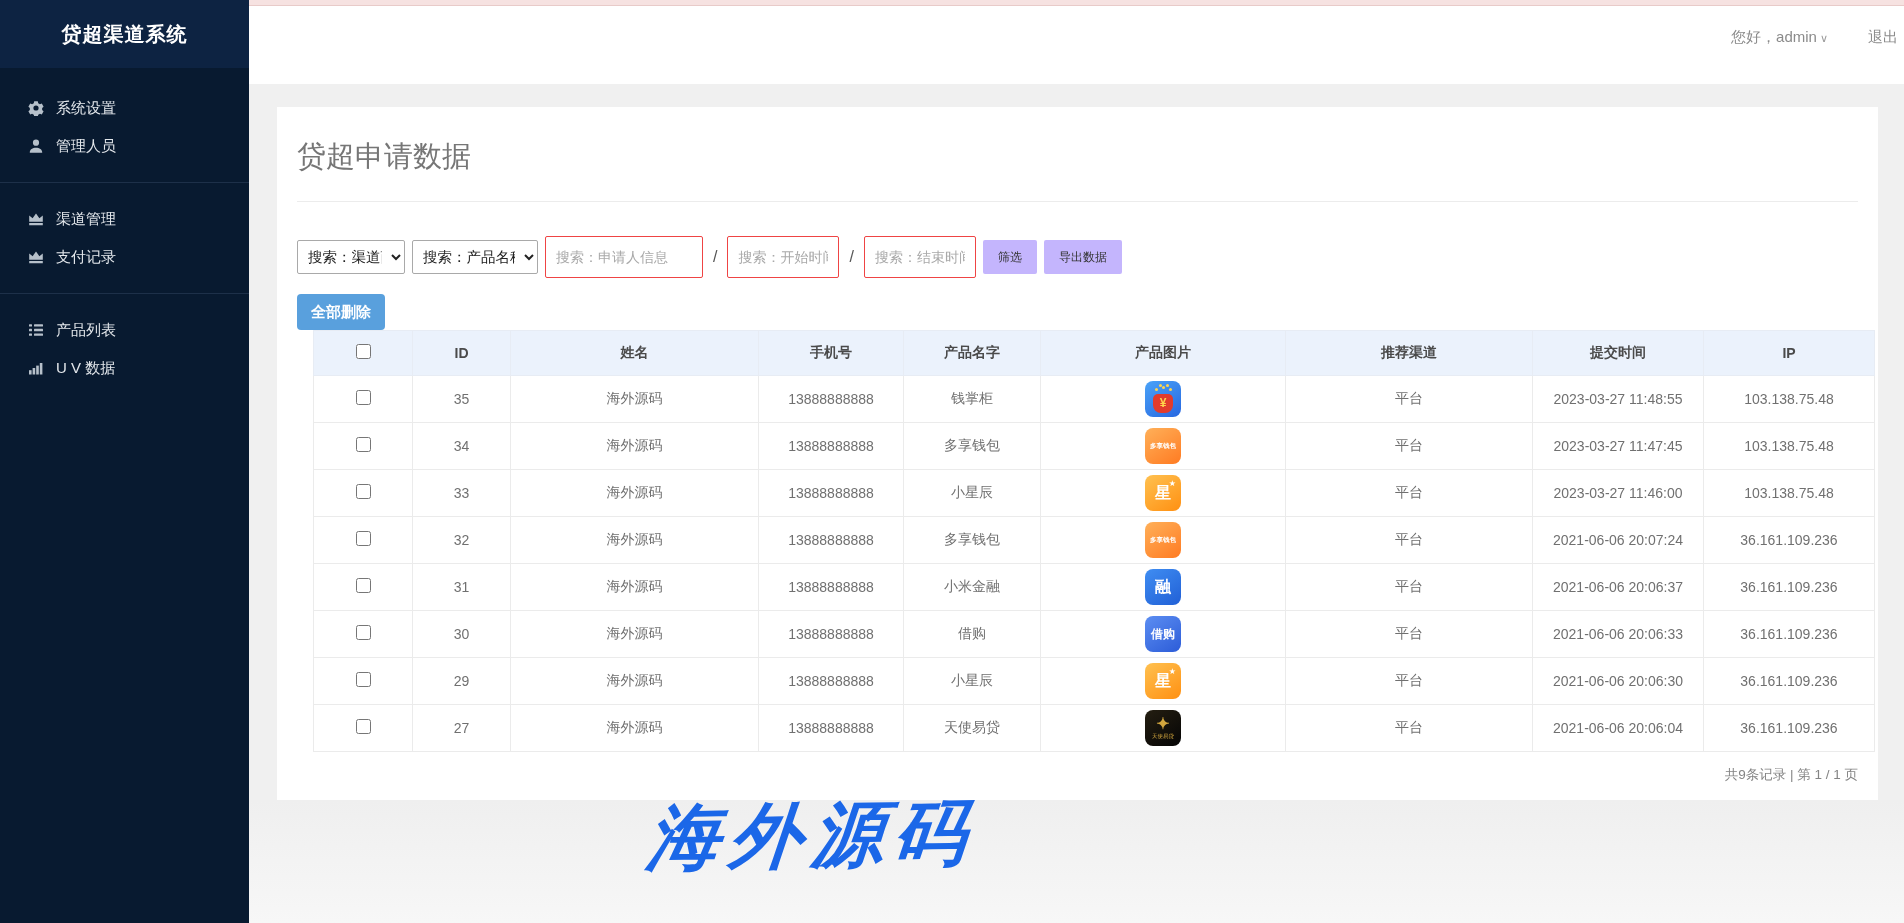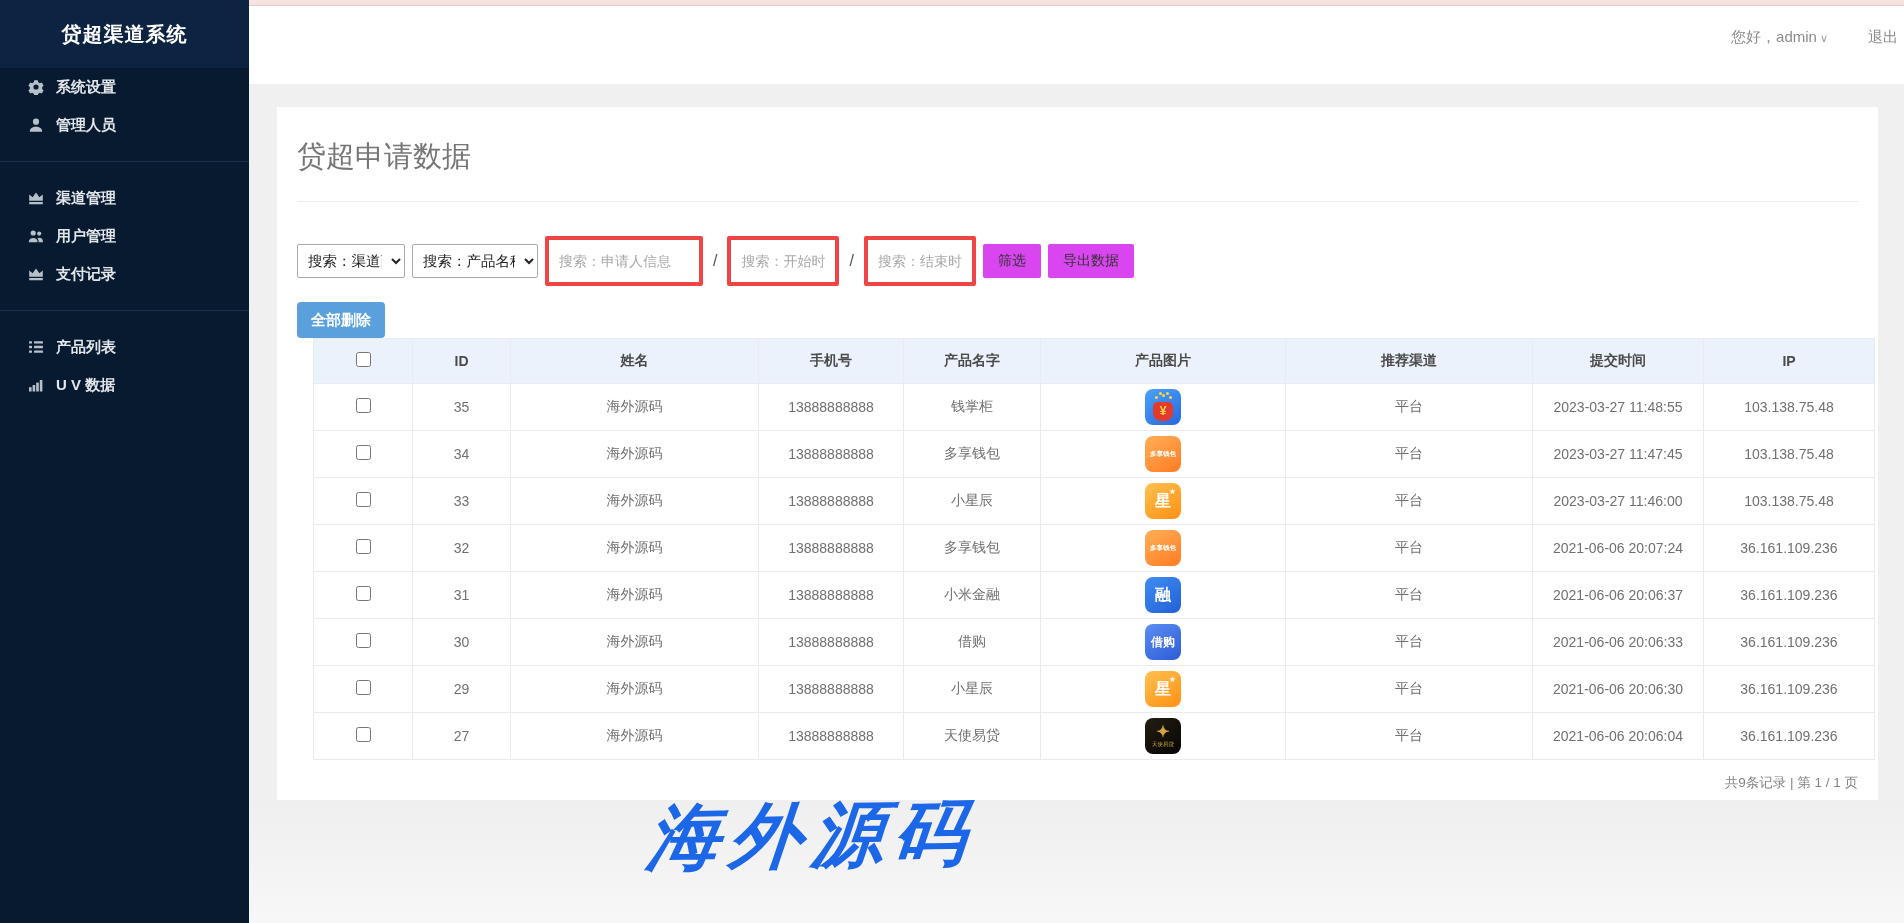--- a/index.html
+++ b/index.html
@@ -14,21 +14,21 @@
   
   .sidebar {
     position:absolute; left:0; top:0; width:249px; height:923px;
     background:#081a30; z-index:5;
   }
   .logo {
     height:68px; background:#0d2342; color:#fff;
     display:flex; align-items:center; justify-content:center;
     font-size:20px; font-weight:bold; letter-spacing:1px;
   }
-  .nav { padding-top:0;font-weight:bold; }
+  .nav { padding-top:21px; }
   .nav-item {
     height:38px; display:flex; align-items:center;
     padding-left:28px; cursor:pointer; color:#e3e7eb; font-size:15px;
   }
   .nav-icon { width:16px; height:16px; margin-right:12px; display:flex; align-items:center; }
   .nav-icon svg { width:16px; height:16px; fill:#b6c0ca; }
   .nav-divider { border-top:1px solid #1d3049; margin:17px 0; }
 
   
   .topbar {
@@ -59,31 +59,31 @@
     margin:34px 20px 0; display:flex; align-items:center; gap:7px;
   }
   .filter-bar select {
     height:34px; border:1px solid #a9a9a9; border-radius:2px;
     background:#fff; font-size:14.5px; color:#222; padding:0 6px;
     font-family:"Liberation Sans", sans-serif;
   }
   .sel-channel { width:108px; }
   .sel-product { width:126px; }
   .filter-bar input {
-    height:50px; border:4px solid #ef4444; border-radius:2px;
+    height:42px; border:1px solid #ef4444; border-radius:2px;
     font-size:14px; padding:0 10px; color:#333;
     font-family:"Liberation Sans", sans-serif;
   }
   .filter-bar input::placeholder { color:#a9a9a9; }
   .inp-applicant { width:158px; }
   .inp-date { width:112px; }
   .slash { color:#555; font-size:16px; margin:0 3px; }
   .btn-gray {
-    height:34px; border:none; background:#d946ef; color:#333;
-    font-size:14px; padding:0 15px; border-radius:2px; cursor:pointer;
+    height:34px; border:none; background:#c4b5fd; color:#333;
+    font-size:12px; padding:0 15px; border-radius:2px; cursor:pointer;
     font-family:"Liberation Sans", sans-serif;
   }
 
   .btn-delete-all {
     margin:16px 0 0 20px; height:36px; width:88px;
     background:#59a0dd; color:#fff; border:none; border-radius:4px;
     font-size:15px; font-weight:bold; cursor:pointer; display:block;
     font-family:"Liberation Sans", sans-serif;
   }
 
@@ -166,31 +166,20 @@
         <span>管理人员</span>
       </div>
       <div class="nav-divider"></div>
       <div class="nav-item">
         <span class="nav-icon">
           <svg viewBox="0 0 16 16">
             <path d="M1.2 12h13.6v2.2H1.2zM1.2 10.8V4.4l3.4 2.8L8 2.6l3.4 4.6 3.4-2.8v6.4z"></path>
           </svg>
         </span>
         <span>渠道管理</span>
-      </div>
-      <div class="nav-item">
-        <span class="nav-icon">
-          <svg viewBox="0 0 16 16">
-            <circle cx="5.2" cy="5" r="2.6"></circle>
-            <circle cx="11.2" cy="5.6" r="2.1"></circle>
-            <path d="M.8 13.8c0-2.6 2-3.9 4.4-3.9s4.4 1.3 4.4 3.9v.4H.8z"></path>
-            <path d="M10.7 14.2c0-1.8-.5-3.1-1.4-4 .5-.2 1.2-.4 1.9-.4 2 0 3.7 1.1 3.7 3.4v1z"></path>
-          </svg>
-        </span>
-        <span>用户管理</span>
       </div>
       <div class="nav-item">
         <span class="nav-icon">
           <svg viewBox="0 0 16 16">
             <path d="M1.2 12h13.6v2.2H1.2zM1.2 10.8V4.4l3.4 2.8L8 2.6l3.4 4.6 3.4-2.8v6.4z"></path>
           </svg>
         </span>
         <span>支付记录</span>
       </div>
       <div class="nav-divider"></div>

